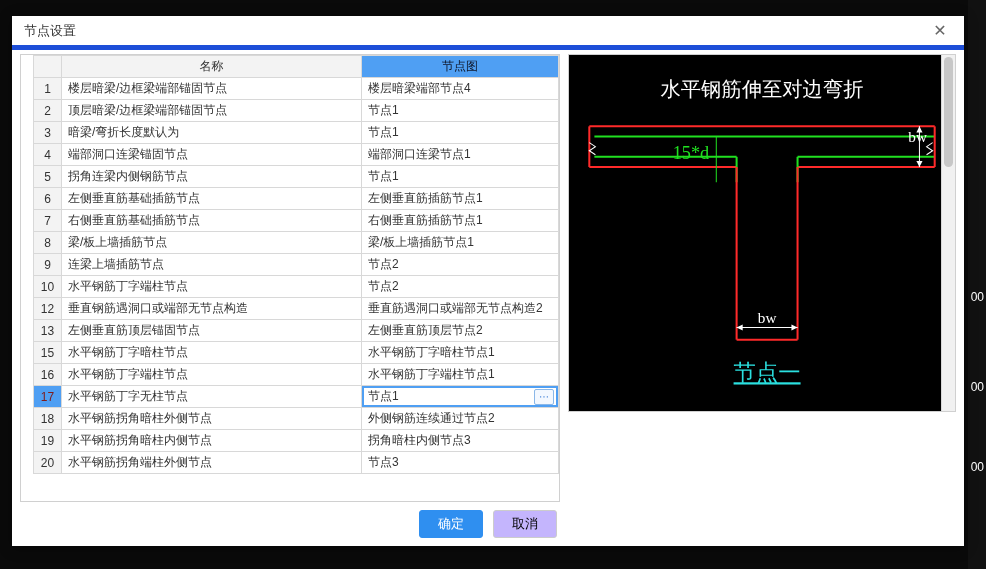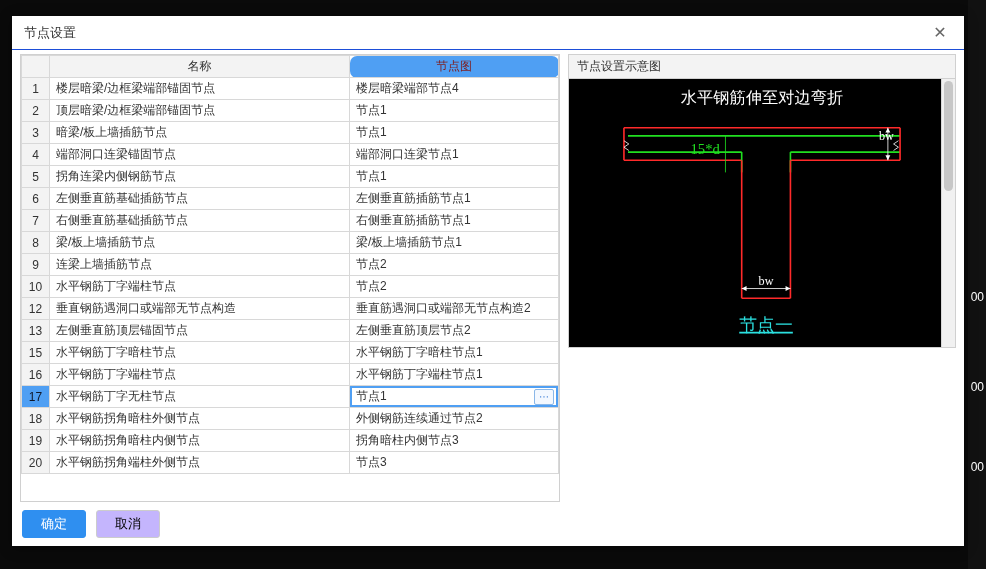--- a/index.html
+++ b/index.html
@@ -1,44 +1,44 @@
 <!DOCTYPE html>
 <html><head>
 <meta charset="utf-8">
 <style>
   * { box-sizing: border-box; margin: 0; padding: 0; }
   html, body { width: 986px; height: 569px; font-family: "Microsoft YaHei", sans-serif; font-size: 12px; background: #000; overflow: hidden; }
   .bg { position: absolute; inset: 0; background: #0a0a0a; }
   .bg .ruler { position:absolute; right:0; top:0; bottom:0; width:18px; background:#111;}
   .bg .rnum{position:absolute;right:2px;color:#fff;font-size:12px;}
   .dialog { position: absolute; left: 12px; top: 16px; width: 952px; height: 530px; background: #fff; box-shadow: 0 2px 12px rgba(0,0,0,0.4); display:flex; flex-direction:column;}
-  .titlebar { height: 34px; padding: 0 12px; display:flex; align-items:center; justify-content:space-between; border-bottom:1px solid #1d4ed8;}
+  .titlebar { height: 34px; padding: 0 12px; display:flex; align-items:center; justify-content:space-between; border-bottom:5px solid #1d4ed8;}
   .titlebar .title { font-size:13px; color:#333;}
   .titlebar .close { font-size:16px; color:#666; cursor:pointer; width:24px; text-align:center;}
   .body { flex:1; display:flex; padding: 4px 8px 0 8px; overflow:hidden; min-height:0;}
   .left { flex:0 0 540px; display:flex; flex-direction:column; min-height:0;}
   .right { flex:1; margin-left:8px; display:flex; flex-direction:column; min-height:0;}
-  .table-wrap { border:1px solid #d0d0d0; overflow-y:auto; overflow-x:hidden; flex:1; position:relative;}
+  .table-wrap { border:1px solid #d0d0d0; overflow-y:auto; overflow-x:hidden; flex:1; position:relative;padding-left:12px;}
   table { border-collapse:collapse; width:100%; table-layout:fixed;}
   th, td { border:1px solid #d8d8d8; height:22px; padding:0 6px; text-align:left; font-size:12px; color:#333; background:#fff; white-space:nowrap; overflow:hidden; text-overflow:ellipsis;}
   th { background:#f3f3f3; text-align:center; font-weight:normal; position:sticky; top:0;}
-  th.hl { background:#4f9ff3; color:#7f1d1d;border-radius:7px;}
+  th.hl { background:#4f9ff3; color:#0f172a;}
   col.num { width:28px;}
   col.name { width:300px;}
   td.num { text-align:center; background:#f3f3f3;}
-  tr.sel td.num { background:#4f9ff3; color:#0f172a;margin-top:9px;}
+  tr.sel td.num { background:#4f9ff3; color:#7f1d1d;margin-top:9px;}
   tr.sel td.editcell { padding:0; position:relative;}
   .editbox { width:100%; height:100%; border:2px solid #4f9ff3; display:flex; align-items:center; padding:0 26px 0 4px; position:relative;}
   .editbox .more { position:absolute; right:2px; top:50%; transform:translateY(-50%); width:20px; height:16px; border:1px solid #8ab7e8; border-radius:2px; background:#f3f8ff; display:flex; align-items:center; justify-content:center; cursor:pointer; color:#3a7bd5; font-size:10px;}
   .panel-title { background:#f3f3f3; border:1px solid #d0d0d0; border-bottom:none; padding:3px 8px; color:#333;}
-  .diagram-wrap { border:1px solid #d0d0d0; height:270px; background:#000; position:relative; overflow:hidden;}
+  .diagram-wrap { border:1px solid #d0d0d0; height:358px; background:#000; position:relative; overflow:hidden;}
   .scroll-track { position:absolute; right:0; top:0; bottom:0; width:14px; background:#f1f1f1; border-left:1px solid #d8d8d8;}
   .scroll-thumb { position:absolute; left:2px; right:2px; top:2px; height:110px; background:#c7c7c7; border-radius:6px;}
   .desc { padding:6px 2px; color:#555; line-height:1.5;}
-  .footer { height:44px; display:flex; align-items:center; justify-content:flex-start; padding:0 10px; gap:10px;}
+  .footer { height:44px; display:flex; align-items:center; justify-content:center; padding:0 10px; gap:10px;}
   .btn { min-width:64px; height:28px; border:1px solid #ccc; background:#c4b5fd; border-radius:3px; cursor:pointer; font-size:13px;}
   .btn.primary { background:#2f8ff0; color:#fff; border-color:#2f8ff0;}
   svg text{font-family:"Microsoft YaHei","SimSun",serif;}
   .table-wrap::-webkit-scrollbar{width:14px;}
   .table-wrap::-webkit-scrollbar-thumb{background:#c7c7c7;border-radius:6px;}
   .table-wrap::-webkit-scrollbar-track{background:#f1f1f1;}
 </style>
 </head>
 <body>
 
@@ -78,21 +78,21 @@
                 <td>楼层暗梁/边框梁端部锚固节点</td>
                 <td>楼层暗梁端部节点4</td>
               </tr>
               <tr>
                 <td class="num">2</td>
                 <td>顶层暗梁/边框梁端部锚固节点</td>
                 <td>节点1</td>
               </tr>
               <tr>
                 <td class="num">3</td>
-                <td>暗梁/板上墙插筋节点</td>
+                <td>暗梁/弯折长度默认为</td>
                 <td>节点1</td>
               </tr>
               <tr>
                 <td class="num">4</td>
                 <td>端部洞口连梁锚固节点</td>
                 <td>端部洞口连梁节点1</td>
               </tr>
               <tr>
                 <td class="num">5</td>
                 <td>拐角连梁内侧钢筋节点</td>
@@ -167,21 +167,20 @@
                 <td class="num">20</td>
                 <td>水平钢筋拐角端柱外侧节点</td>
                 <td>节点3</td>
               </tr>
             </tbody>
         </table>
       </div>
     </div>
 
     <div class="right">
-      <div class="panel-title">节点设置示意图</div>
       <div class="diagram-wrap">
         <svg viewBox="0 0 380 330" width="100%" height="100%">
           <rect width="380" height="330" fill="#000"></rect>
           <text x="190" y="30" fill="#fff" font-size="20" text-anchor="middle" id="svg-title">水平钢筋伸至对边弯折</text>
 
           <line x1="20" y1="60" x2="360" y2="60" stroke="#ff2a2a" stroke-width="2"></line>
           <line x1="20" y1="100" x2="165" y2="100" stroke="#ff2a2a" stroke-width="2"></line>
           <line x1="225" y1="100" x2="360" y2="100" stroke="#ff2a2a" stroke-width="2"></line>
 
           <line x1="25" y1="70" x2="360" y2="70" stroke="#20e020" stroke-width="2"></line>

